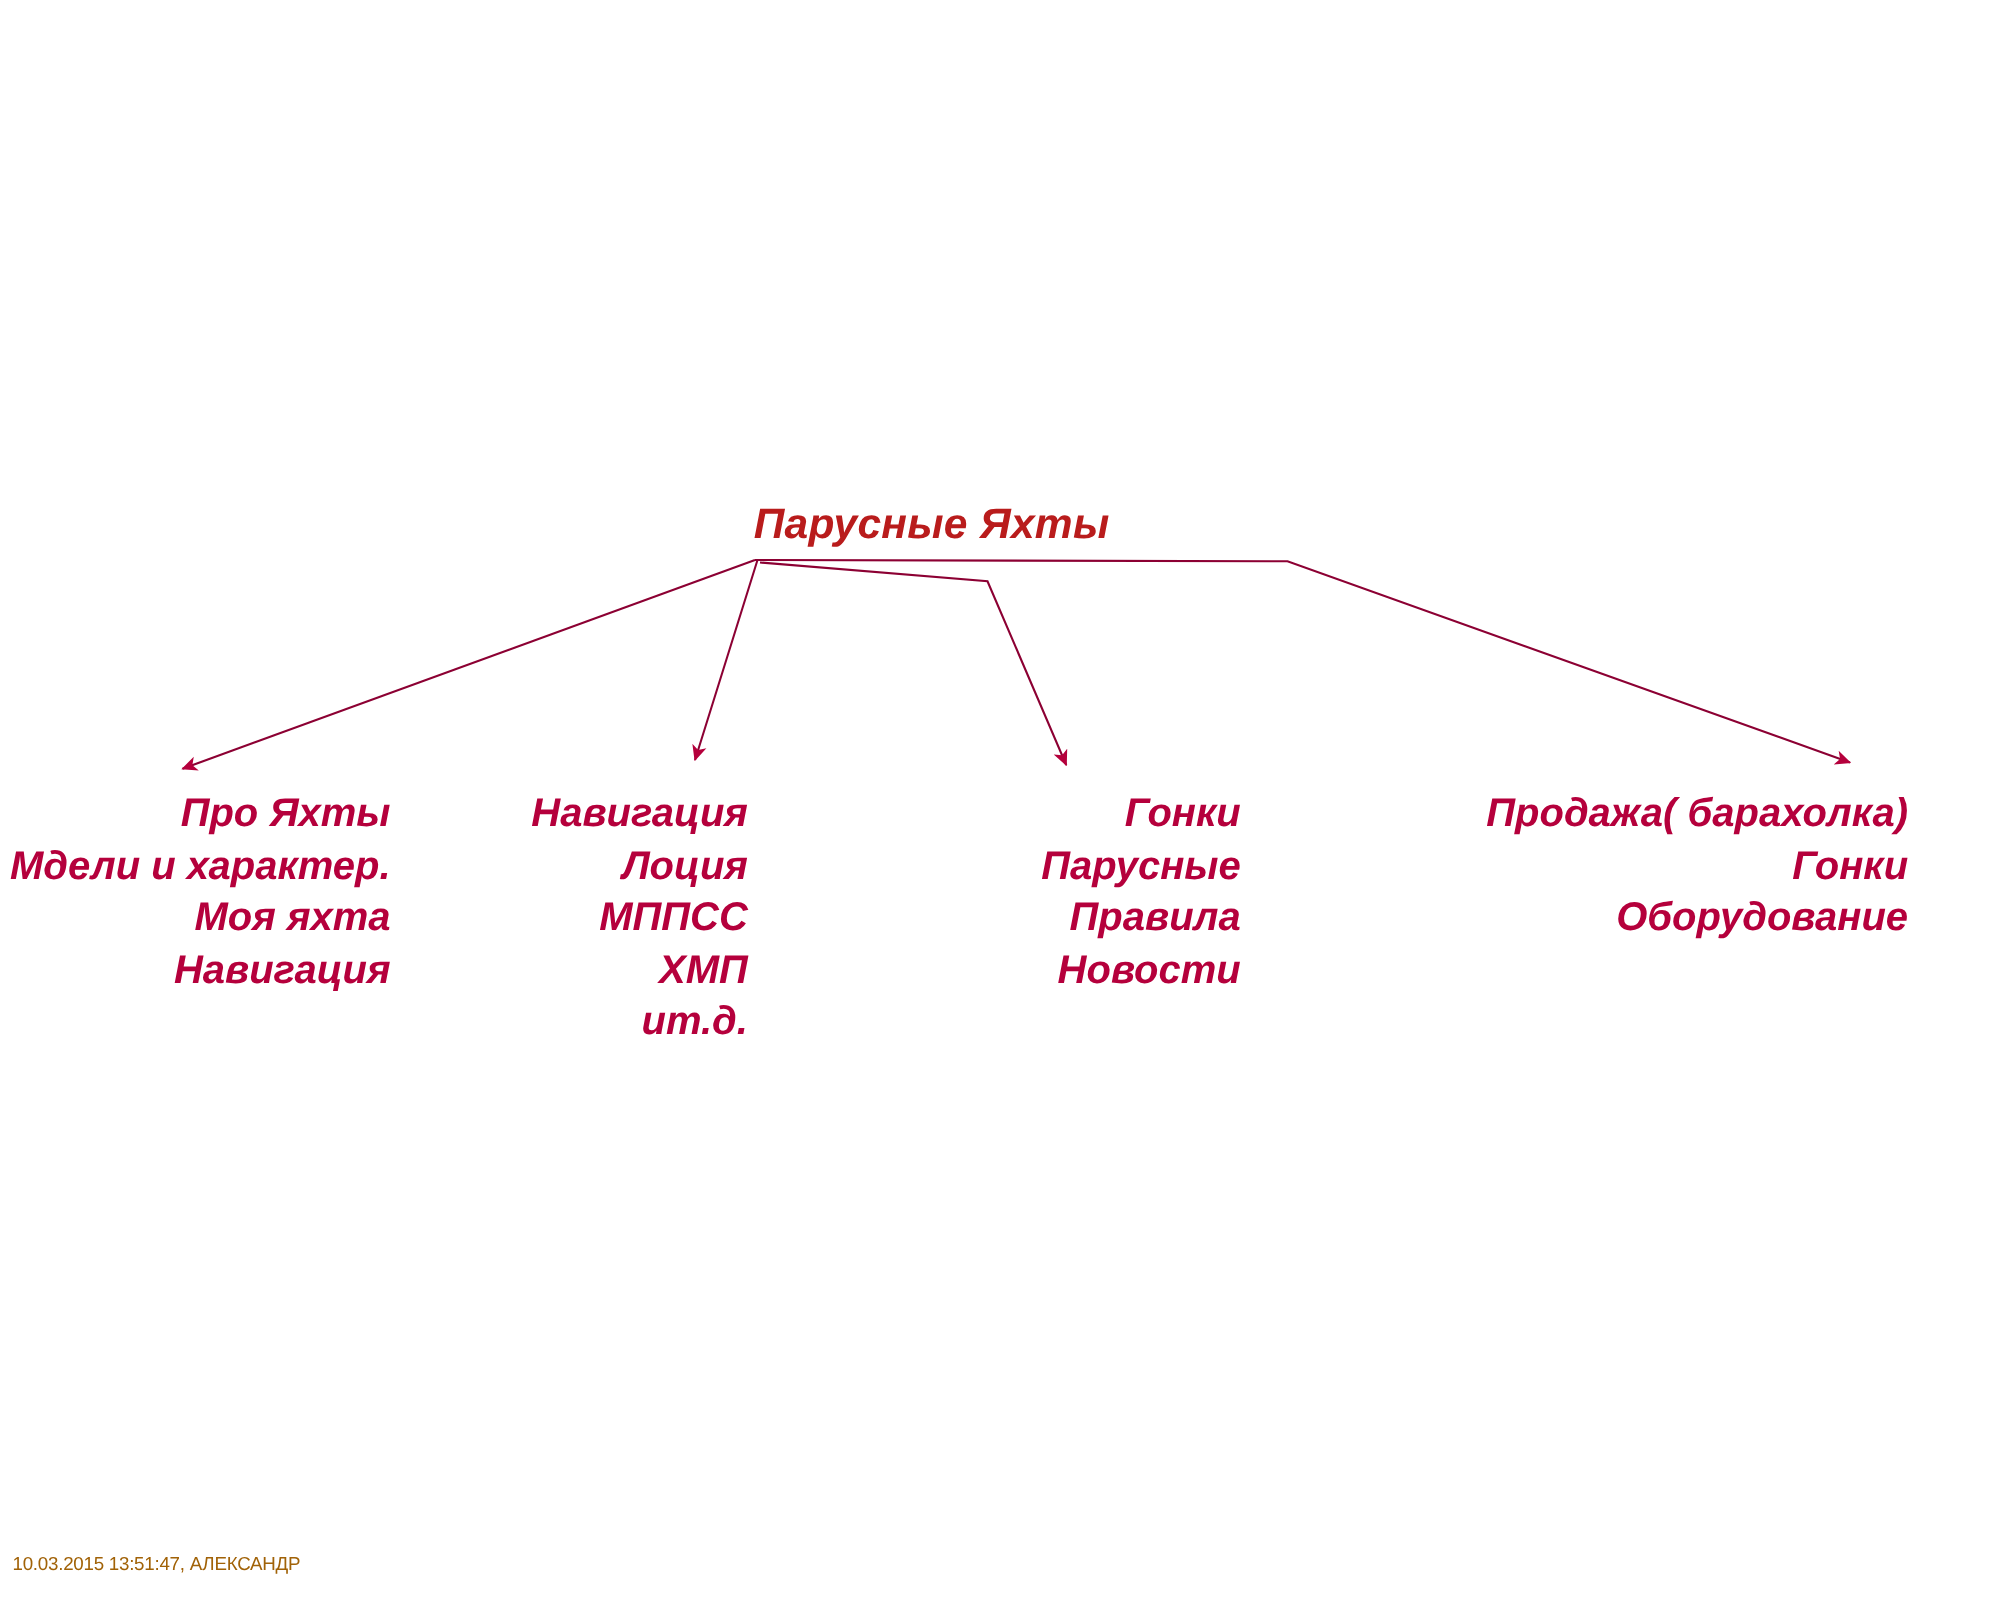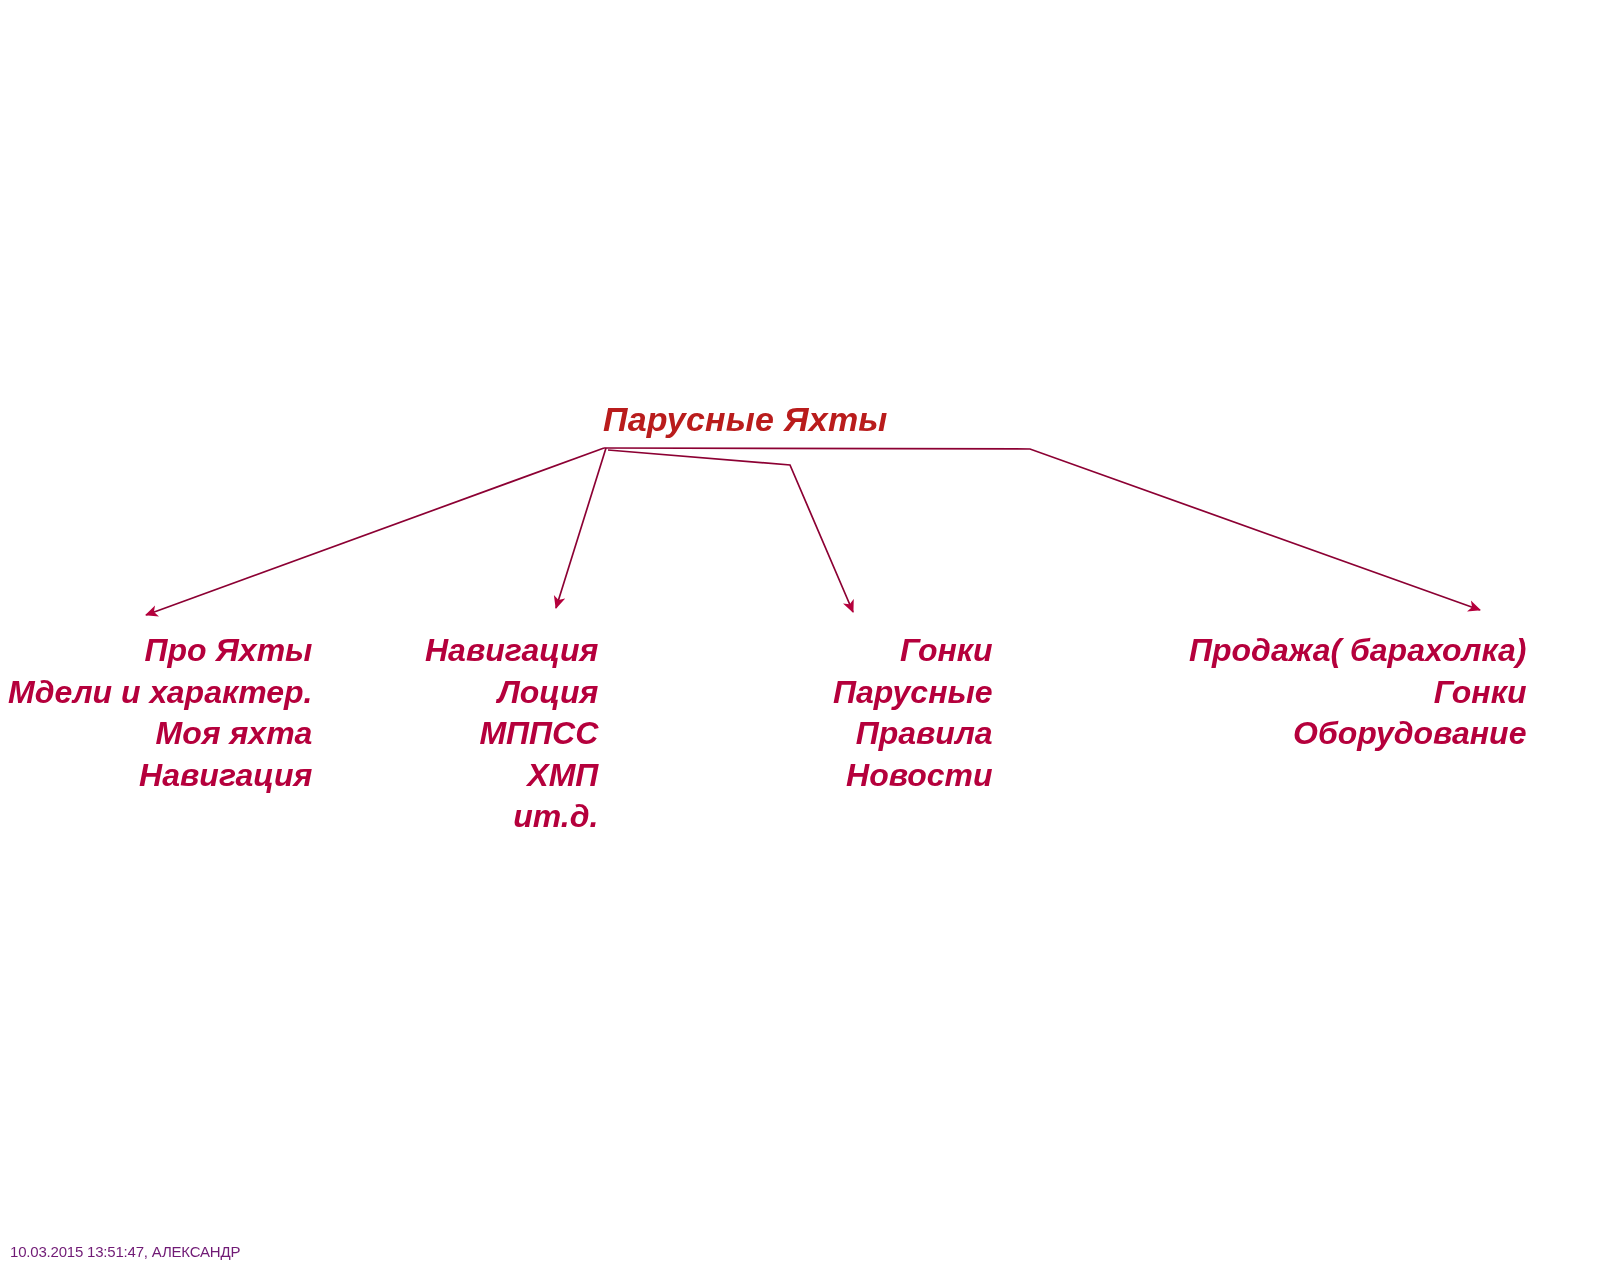--- a/index.html
+++ b/index.html
@@ -69,21 +69,21 @@
   }
 
   .footer-stamp {
     position: absolute;
     left: 10px;
     top: 1243px;
     font-family: "Liberation Sans", sans-serif;
     font-size: 15px;
     font-weight: normal;
     font-style: normal;
-    color: #701a75;
+    color: #a16207;
     white-space: nowrap;
     letter-spacing: -0.2px;
   }
 </style>
 </head>
 <body>
 
 <div id="canvas">
 
   <svg id="connectors" viewBox="0 0 1600 1280" xmlns="http://www.w3.org/2000/svg">

